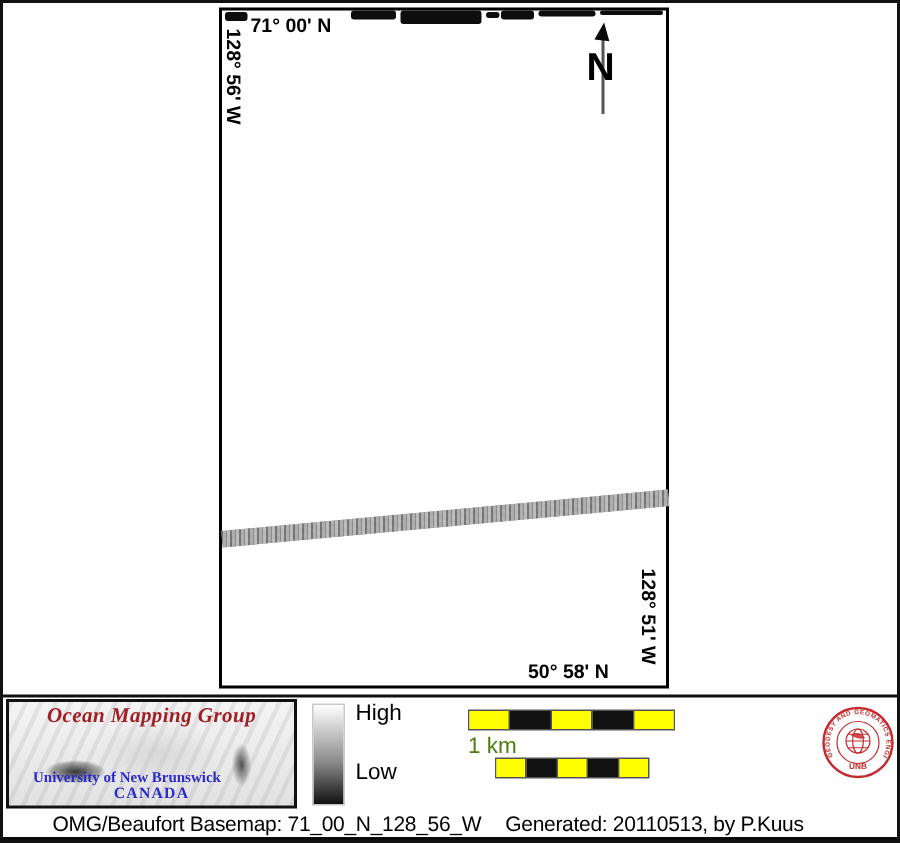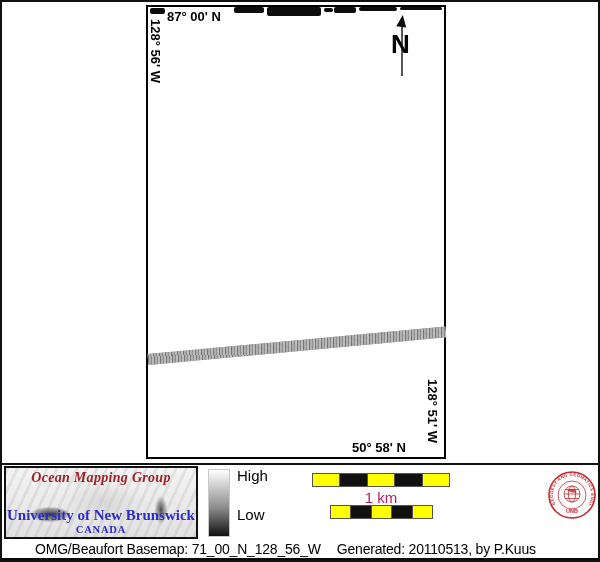--- a/index.html
+++ b/index.html
@@ -49,42 +49,42 @@
   .logo-title {
     position:absolute; top:2px; width:100%; text-align:center;
     font-family:"Liberation Serif", serif; font-style:italic; font-weight:700;
     font-size:14px; color:#a01f24; letter-spacing:.3px;
   }
   .whale-l { position:absolute; left:8px; top:30px; width:66px; height:30px;
     background:radial-gradient(ellipse 26px 10px at 55% 55%, rgba(40,40,40,.92), rgba(90,90,90,.45) 60%, rgba(150,150,150,0) 78%); }
   .whale-r { position:absolute; left:138px; top:18px; width:34px; height:48px;
     background:radial-gradient(ellipse 9px 20px at 50% 50%, rgba(55,55,55,.88), rgba(120,120,120,0) 72%); }
   .logo-inst {
-    position:absolute; bottom:13px; width:100%; text-align:center;
-    font-family:"Liberation Serif", serif; font-weight:700; font-size:15px; color:#2b2bc8;
+    position:absolute; bottom:13px; width:100%; 
+    font-family:"Liberation Serif", serif; font-weight:700; font-size:10px; color:#2b2bc8;margin-left:16px;
   }
   .logo-country {
     position:absolute; bottom:2px; width:100%; text-align:center;
     font-family:"Liberation Serif", serif; font-weight:700; font-size:10.5px;
     letter-spacing:.8px; color:#2b2bc8;
   }
   
   .gray-bar {
     position:absolute; left:206px; top:467px; width:22px; height:68px;
     background:linear-gradient(180deg, #ffffff 0%, #8a8a8a 58%, #101010 100%);
     border:1px solid #c8c8c8;
   }
   .legend-label { position:absolute; font-size:15px; color:#000; }
   
   .sbar { position:absolute; display:flex; height:14px; border:1px solid #555; }
   .sbar div { flex:1; border-right:1px solid #555; }
   .sbar div:last-child { border-right:none; }
   .seg-y { background:#ffff00; }
   .seg-k { background:#111; }
-  .sbar-label { position:absolute; text-align:center; font-size:15px; color:#be185d; }
+  .sbar-label { position:absolute; font-size:15px; color:#4d7c0f; }
   
   .seal { position:absolute; left:545px; top:467px; }
   .caption {
     position:absolute; left:33px; top:539px; white-space:nowrap;
     font-size:14px; letter-spacing:-0.2px; color:#000;
   }
   .caption .gap { display:inline-block; width:16px; }
 </style>
 </head>
 <body>
@@ -95,21 +95,21 @@
 
     <div class="smudge" style="left:2px;top:1px;width:15px;height:6px"></div>
     <div class="smudge" style="left:86px;top:0;width:30px;height:6px"></div>
     <div class="smudge" style="left:119px;top:0;width:54px;height:9px"></div>
     <div class="smudge" style="left:176px;top:1px;width:9px;height:4px"></div>
     <div class="smudge" style="left:186px;top:0;width:22px;height:6px"></div>
     <div class="smudge" style="left:211px;top:0;width:38px;height:4px"></div>
     <div class="smudge" style="left:252px;top:0;width:42px;height:3px"></div>
   </div>
 
-  <div class="coord" style="left:165px;top:7px">87° 00' N</div>
+  <div class="coord" style="left:165px;top:7px">71° 00' N</div>
   <div class="coord vtext" style="left:146px;top:17px">128° 56' W</div>
   <div class="coord vtext" style="left:423px;top:377px">128° 51' W</div>
   <div class="coord" style="left:350px;top:438px">50° 58' N</div>
 
   <div class="north">
     <div class="stem"></div>
     <div class="head"></div>
     <div class="nletter">N</div>
   </div>
 

